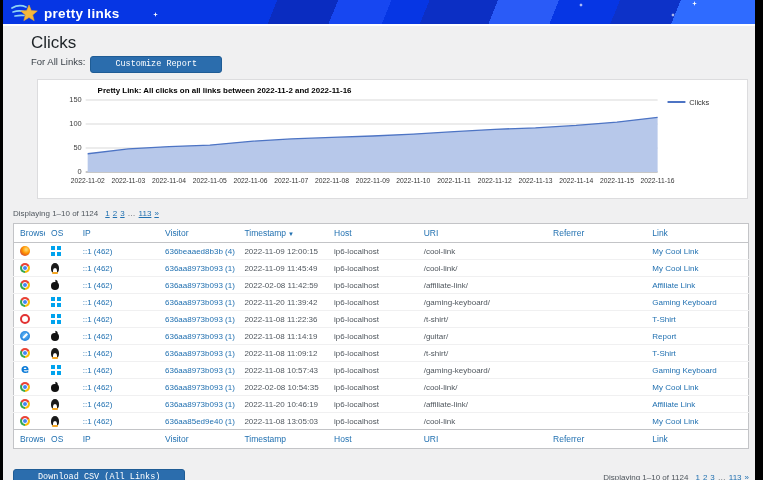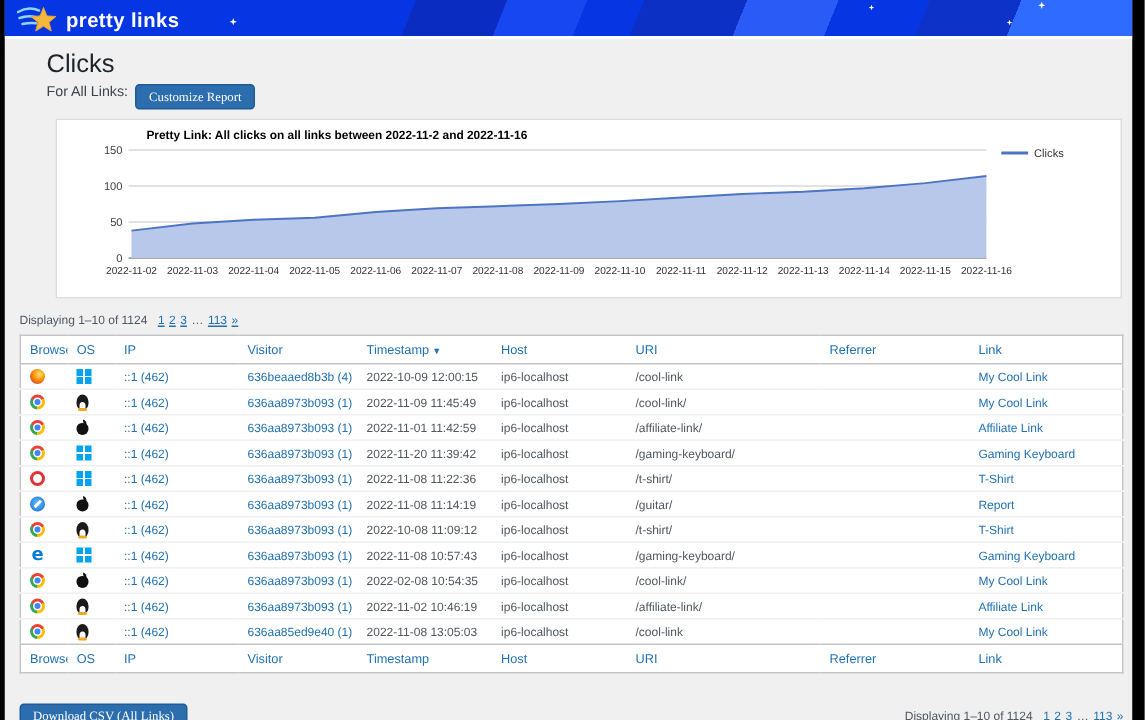--- a/index.html
+++ b/index.html
@@ -26,21 +26,21 @@
   .sparkle { position:absolute; background:#fff; width:5px; height:5px;
     clip-path:polygon(50% 0,62% 38%,100% 50%,62% 62%,50% 100%,38% 62%,0 50%,38% 38%); }
   .sp1{left:150px;top:12px;} .sp2{left:576px;top:3px;width:4px;height:4px;}
   .sp3{left:668px;top:13px;width:4px;height:4px;} .sp4{left:689px;top:1px;}
 
   
   .content { flex:1 1 auto; position:relative; }
   h1.page-title { margin:7px 0 0 28px; font-size:17px; font-weight:400; color:#1d2327; line-height:20px; }
   .scope-row { margin:3px 0 0 28px; height:17px; display:flex; font-size:9.5px; color:#3c434a; }
   .btn { background:#2b6dad; border:1px solid #1f5c95; color:#fff; border-radius:3px;
-         font-size:8.5px; padding:3px 8px; line-height:1; cursor:pointer; font-family:Liberation Serif, serif; }
+         font-size:8.5px; padding:3px 24px; line-height:1; cursor:pointer; font-family:Liberation Mono, monospace; }
   .scope-row .btn { margin-left:5px; }
 
   
   .chart-panel { margin:6px 7px 0 34px; height:120px; background:#fff; border:1px solid #dcdcde; padding:4px 4px 0 4px; }
   .chart-panel svg { width:100%; height:112px; display:block; }
 
   
   .toolbar { margin:10px 6px 0 10px; display:flex; justify-content:space-between; align-items:center; }
   .search-box { display:flex; align-items:center; gap:3px; }
   .search-box input { width:102px; height:17px; border:1px solid #8c8f94; border-radius:2px; background:#fff; font-size:9px; padding:0 4px; font-family:inherit; }
@@ -184,21 +184,21 @@
           <th>Referrer</th>
           <th>Link</th>
         </tr>
       </thead>
       <tbody>
           <tr>
             <td><span class="icon icon-firefox"></span></td>
             <td><span class="icon icon-windows"></span></td>
             <td><a href="#">::1 (462)</a></td>
             <td><a href="#">636beaaed8b3b (4)</a></td>
-            <td class="txt">2022-10-09 12:00:15</td>
+            <td class="txt">2022-11-09 12:00:15</td>
             <td class="txt">ip6-localhost</td>
             <td class="txt">/cool-link</td>
             <td class="txt"></td>
             <td><a href="#">My Cool Link</a></td>
           </tr>
           <tr>
             <td><span class="icon icon-chrome"></span></td>
             <td><span class="icon icon-linux"></span></td>
             <td><a href="#">::1 (462)</a></td>
             <td><a href="#">636aa8973b093 (1)</a></td>
@@ -206,21 +206,21 @@
             <td class="txt">ip6-localhost</td>
             <td class="txt">/cool-link/</td>
             <td class="txt"></td>
             <td><a href="#">My Cool Link</a></td>
           </tr>
           <tr>
             <td><span class="icon icon-chrome"></span></td>
             <td><span class="icon icon-apple"></span></td>
             <td><a href="#">::1 (462)</a></td>
             <td><a href="#">636aa8973b093 (1)</a></td>
-            <td class="txt">2022-11-01 11:42:59</td>
+            <td class="txt">2022-02-08 11:42:59</td>
             <td class="txt">ip6-localhost</td>
             <td class="txt">/affiliate-link/</td>
             <td class="txt"></td>
             <td><a href="#">Affiliate Link</a></td>
           </tr>
           <tr>
             <td><span class="icon icon-chrome"></span></td>
             <td><span class="icon icon-windows"></span></td>
             <td><a href="#">::1 (462)</a></td>
             <td><a href="#">636aa8973b093 (1)</a></td>
@@ -250,21 +250,21 @@
             <td class="txt">ip6-localhost</td>
             <td class="txt">/guitar/</td>
             <td class="txt"></td>
             <td><a href="#">Report</a></td>
           </tr>
           <tr>
             <td><span class="icon icon-chrome"></span></td>
             <td><span class="icon icon-linux"></span></td>
             <td><a href="#">::1 (462)</a></td>
             <td><a href="#">636aa8973b093 (1)</a></td>
-            <td class="txt">2022-10-08 11:09:12</td>
+            <td class="txt">2022-11-08 11:09:12</td>
             <td class="txt">ip6-localhost</td>
             <td class="txt">/t-shirt/</td>
             <td class="txt"></td>
             <td><a href="#">T-Shirt</a></td>
           </tr>
           <tr>
             <td><span class="icon icon-edge"></span></td>
             <td><span class="icon icon-windows"></span></td>
             <td><a href="#">::1 (462)</a></td>
             <td><a href="#">636aa8973b093 (1)</a></td>
@@ -283,21 +283,21 @@
             <td class="txt">ip6-localhost</td>
             <td class="txt">/cool-link/</td>
             <td class="txt"></td>
             <td><a href="#">My Cool Link</a></td>
           </tr>
           <tr>
             <td><span class="icon icon-chrome"></span></td>
             <td><span class="icon icon-linux"></span></td>
             <td><a href="#">::1 (462)</a></td>
             <td><a href="#">636aa8973b093 (1)</a></td>
-            <td class="txt">2022-11-02 10:46:19</td>
+            <td class="txt">2022-11-20 10:46:19</td>
             <td class="txt">ip6-localhost</td>
             <td class="txt">/affiliate-link/</td>
             <td class="txt"></td>
             <td><a href="#">Affiliate Link</a></td>
           </tr>
           <tr>
             <td><span class="icon icon-chrome"></span></td>
             <td><span class="icon icon-linux"></span></td>
             <td><a href="#">::1 (462)</a></td>
             <td><a href="#">636aa85ed9e40 (1)</a></td>

